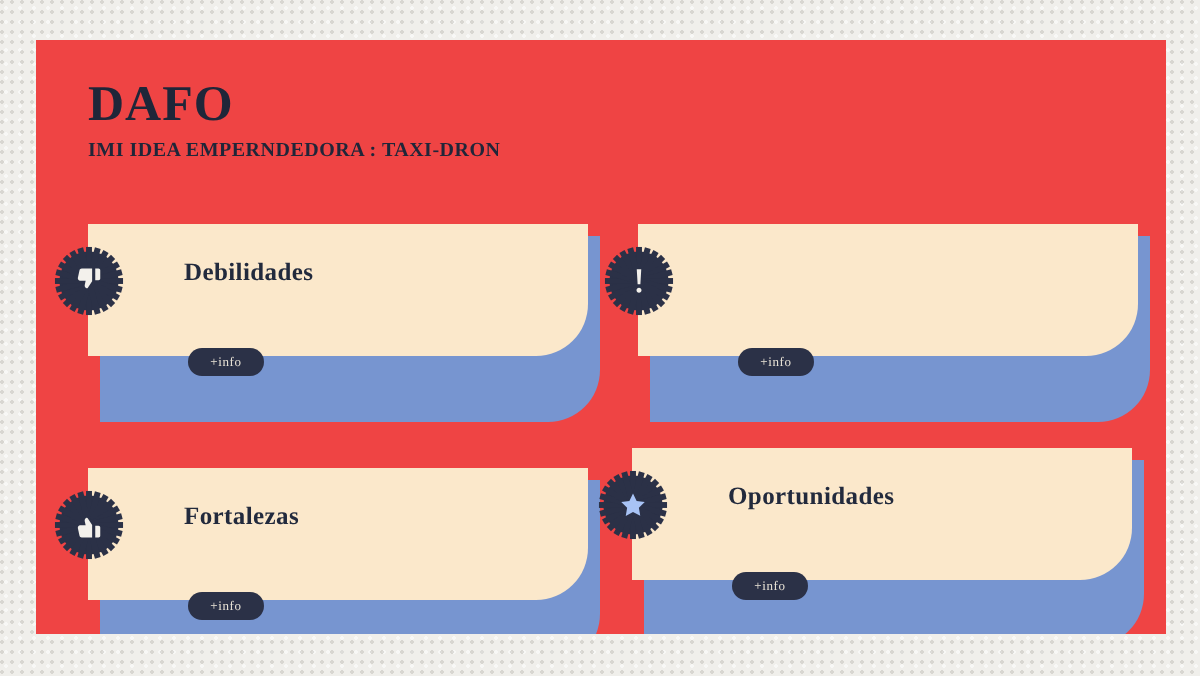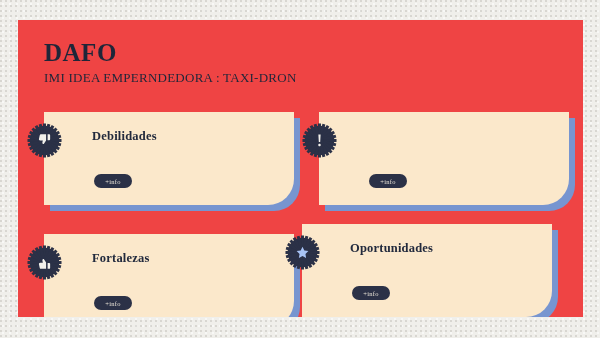--- a/index.html
+++ b/index.html
@@ -42,22 +42,22 @@
     font-family: "Liberation Serif", serif;
     font-weight: bold;
     font-size: 25px;
     line-height: 1;
     color: #1f2639;
     letter-spacing: .5px;
     margin: 0;
   }
   .deck-subtitle {
     font-family: "Liberation Serif", serif;
-    font-weight: normal;
-    font-size: 13px;
+    font-weight: bold;
+    font-size: 10px;
     line-height: 1;
     color: #1f2639;
     letter-spacing: .25px;
     margin: 6px 0 0 0;
     white-space: nowrap;
     text-align: right;
   }
 
   .grid {
     position: absolute;
@@ -67,38 +67,38 @@
     height: 225px;
   }
   .card-slot {
     position: absolute;
     width: 250px;
     height: 93px;
   }
   .slot-0 { left: 26px;  top: 20px; }
   .slot-1 { left: 301px; top: 20px; }
   .slot-2 { left: 26px;  top: 142px; }
-  .slot-3 { left: 284px; top: 132px; }
+  .slot-3 { left: 298px; top: 132px; }
 
   
   .card-shadow {
     position: absolute;
     left: 6px;
     top: 6px;
     width: 250px;
     height: 93px;
     background: #7795d0;
     border-bottom-right-radius: 26px;
   }
   .card {
     position: absolute;
     left: 0;
     top: 0;
     width: 250px;
-    height: 93px;
+    height: 66px;
     background: #fbe8cb;
     border-bottom-right-radius: 26px;
   }
   .card-title {
     position: absolute;
     left: 48px;
     top: 17px;
     font-family: "Liberation Serif", serif;
     font-weight: bold;
     font-size: 12.5px;

